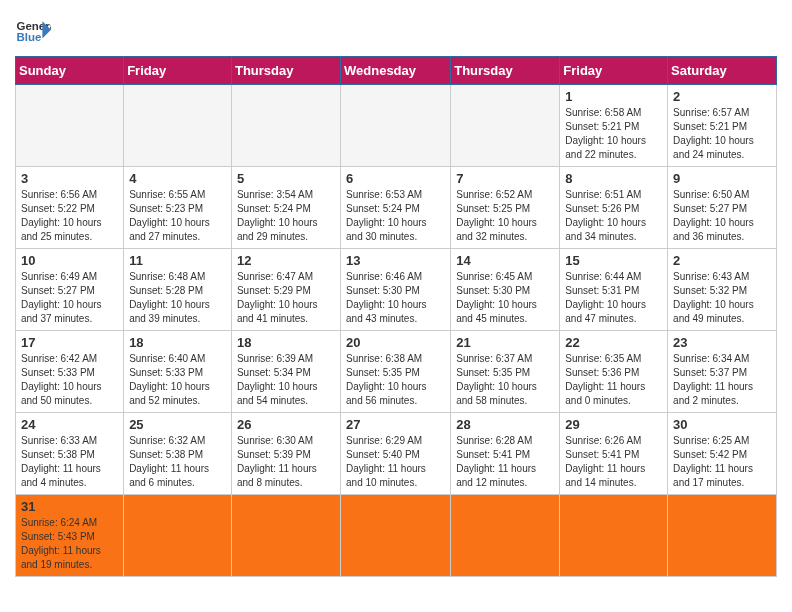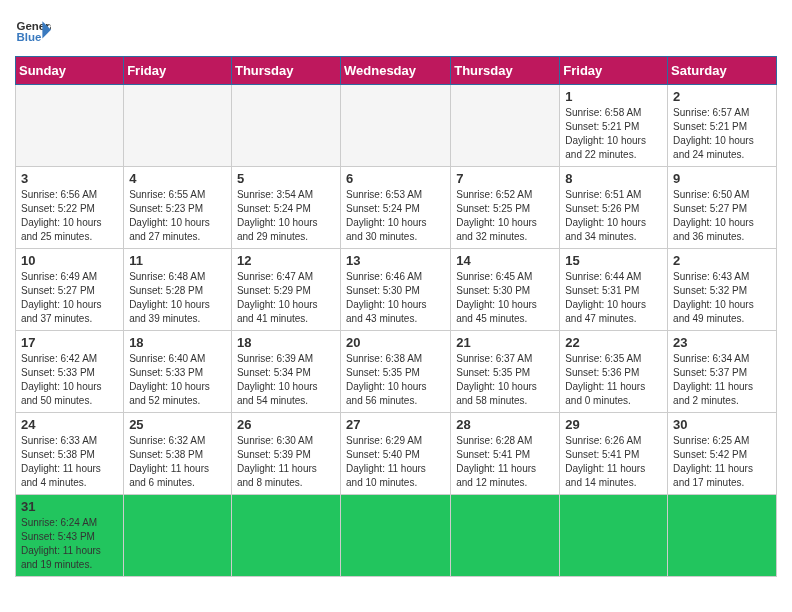--- a/index.html
+++ b/index.html
@@ -60,21 +60,21 @@
       border: 1px solid #ccc;
       padding: 4px 5px;
       background: #fff;
       font-size: 10.5px;
       color: #333;
     }
     tbody tr td.empty {
       background: #f5f5f5;
     }
     tbody tr:last-child td {
-      background: #22c55e;
+      background: #f97316;
     }
     .day-number {
       font-weight: bold;
       font-size: 13px;
       display: block;
       margin-bottom: 2px;
     }
     .day-info {
       font-size: 10px;
       line-height: 1.4;

